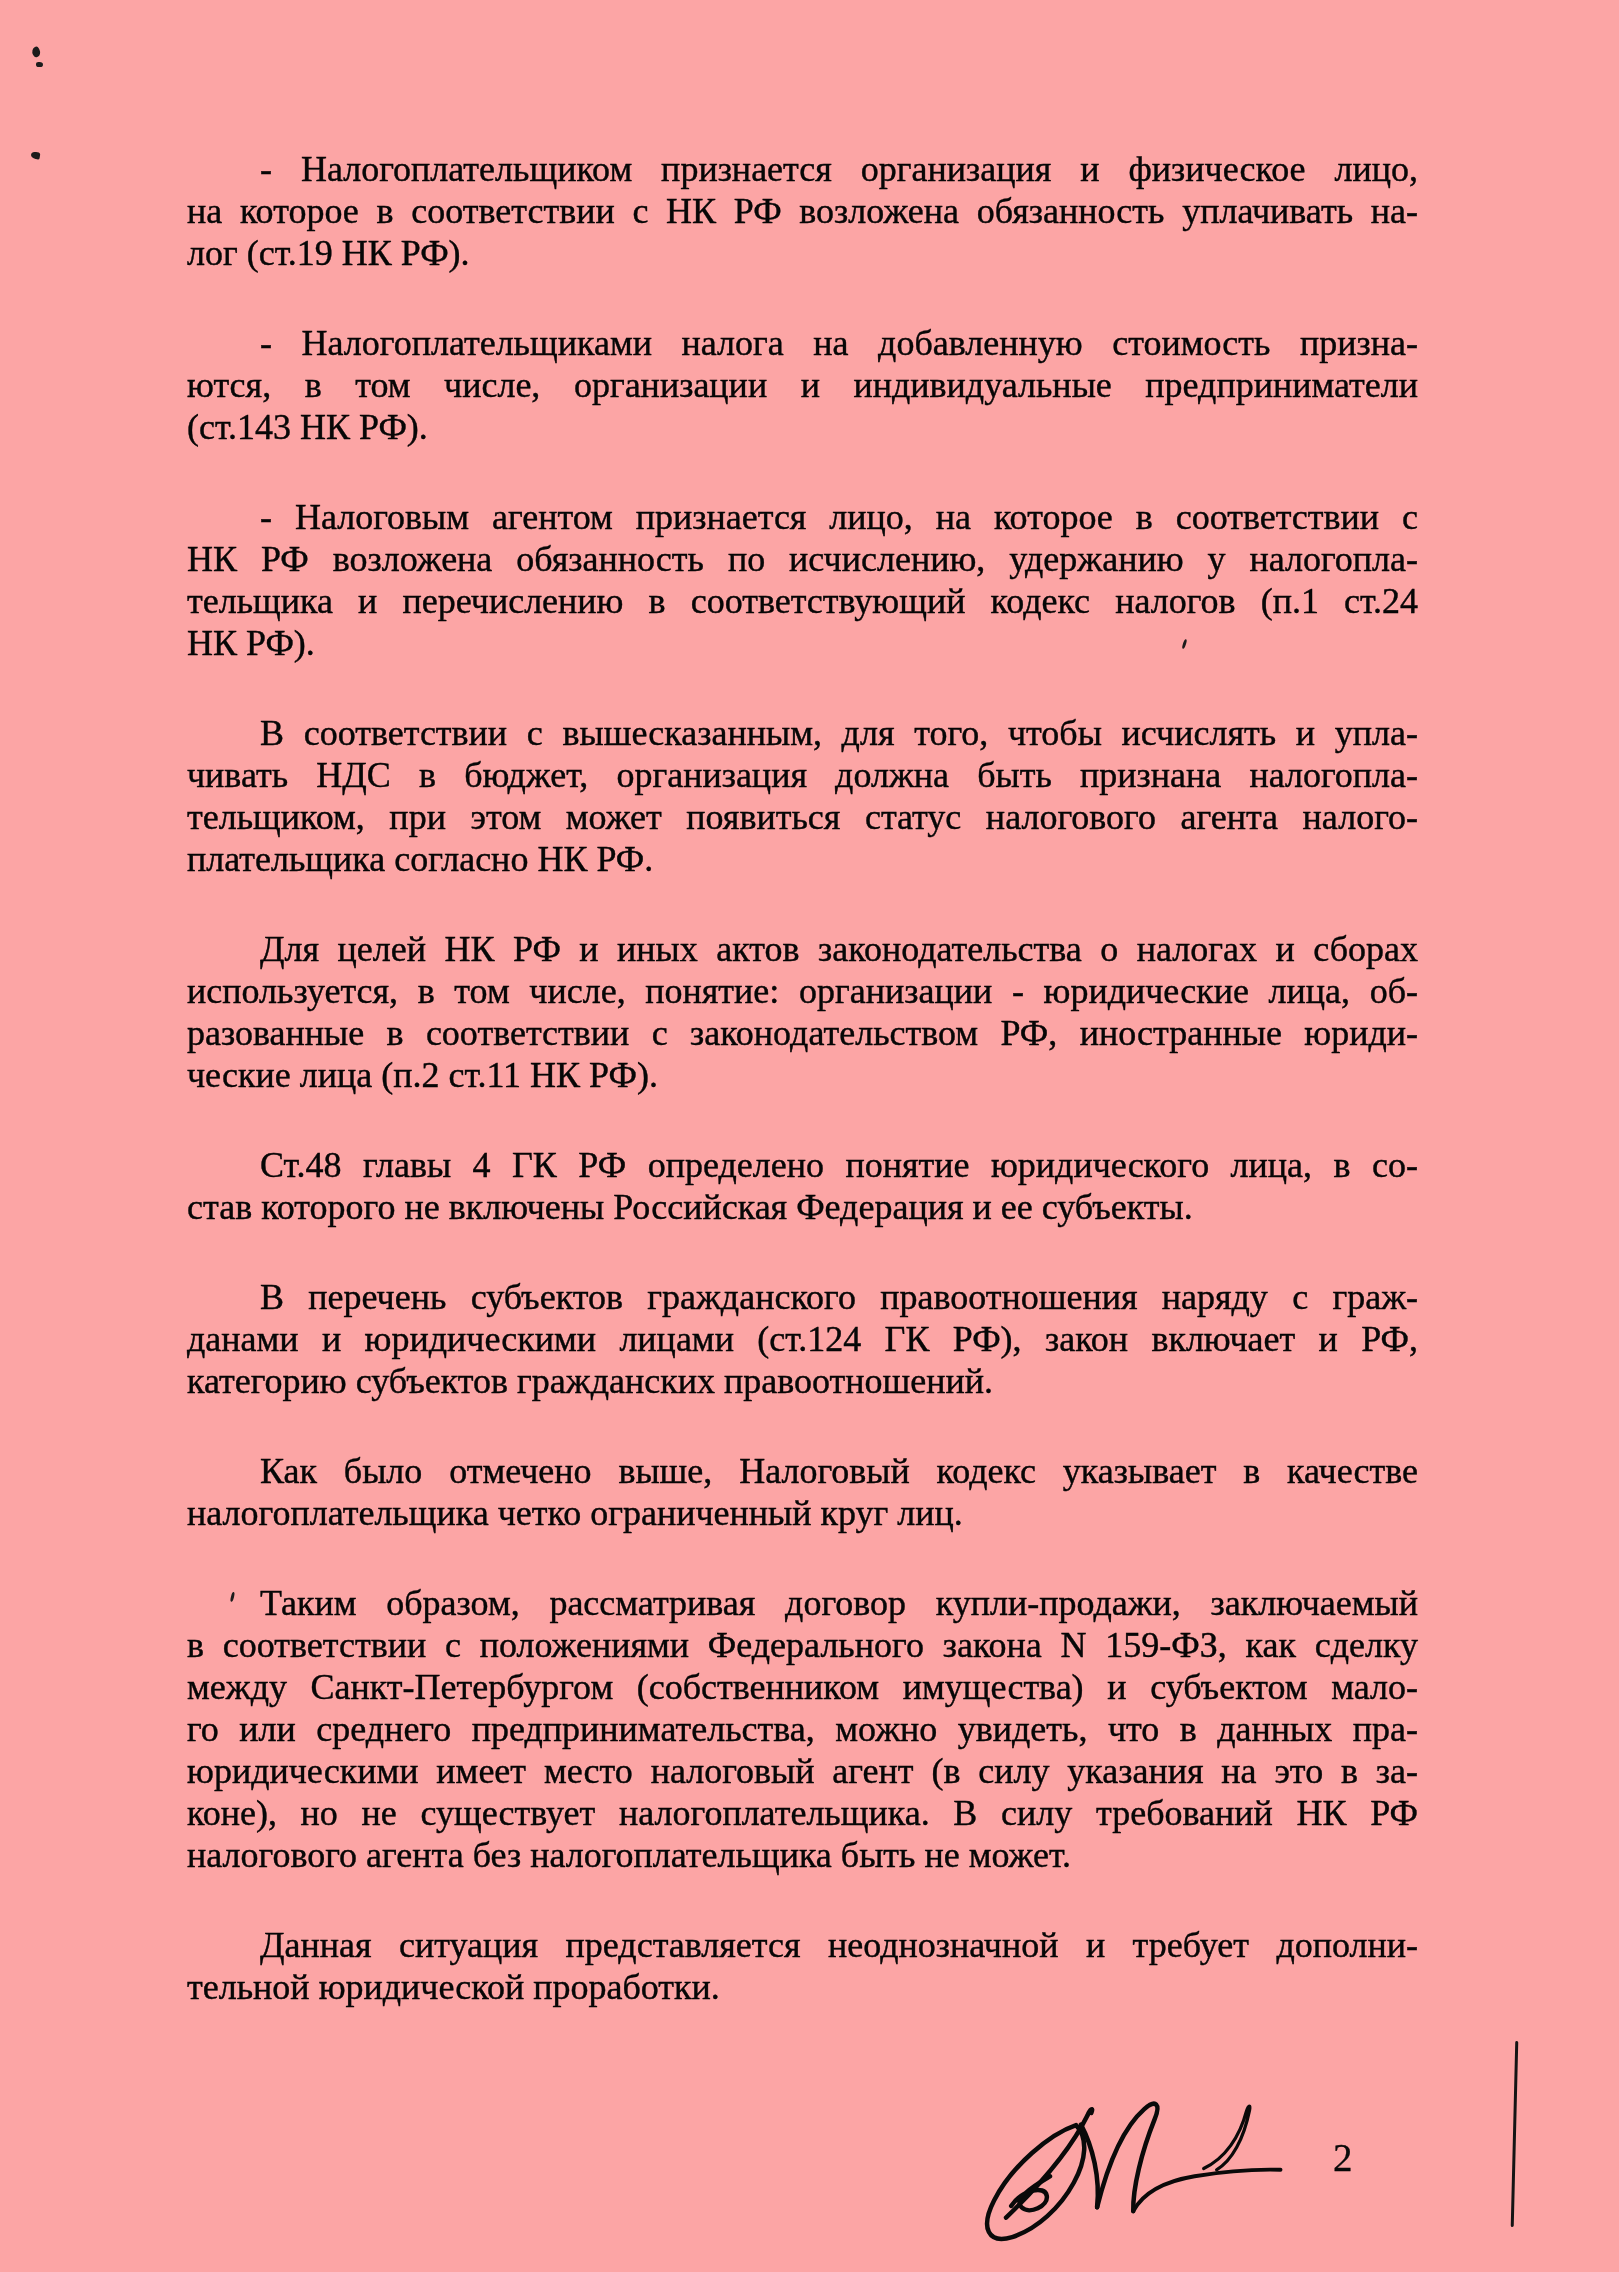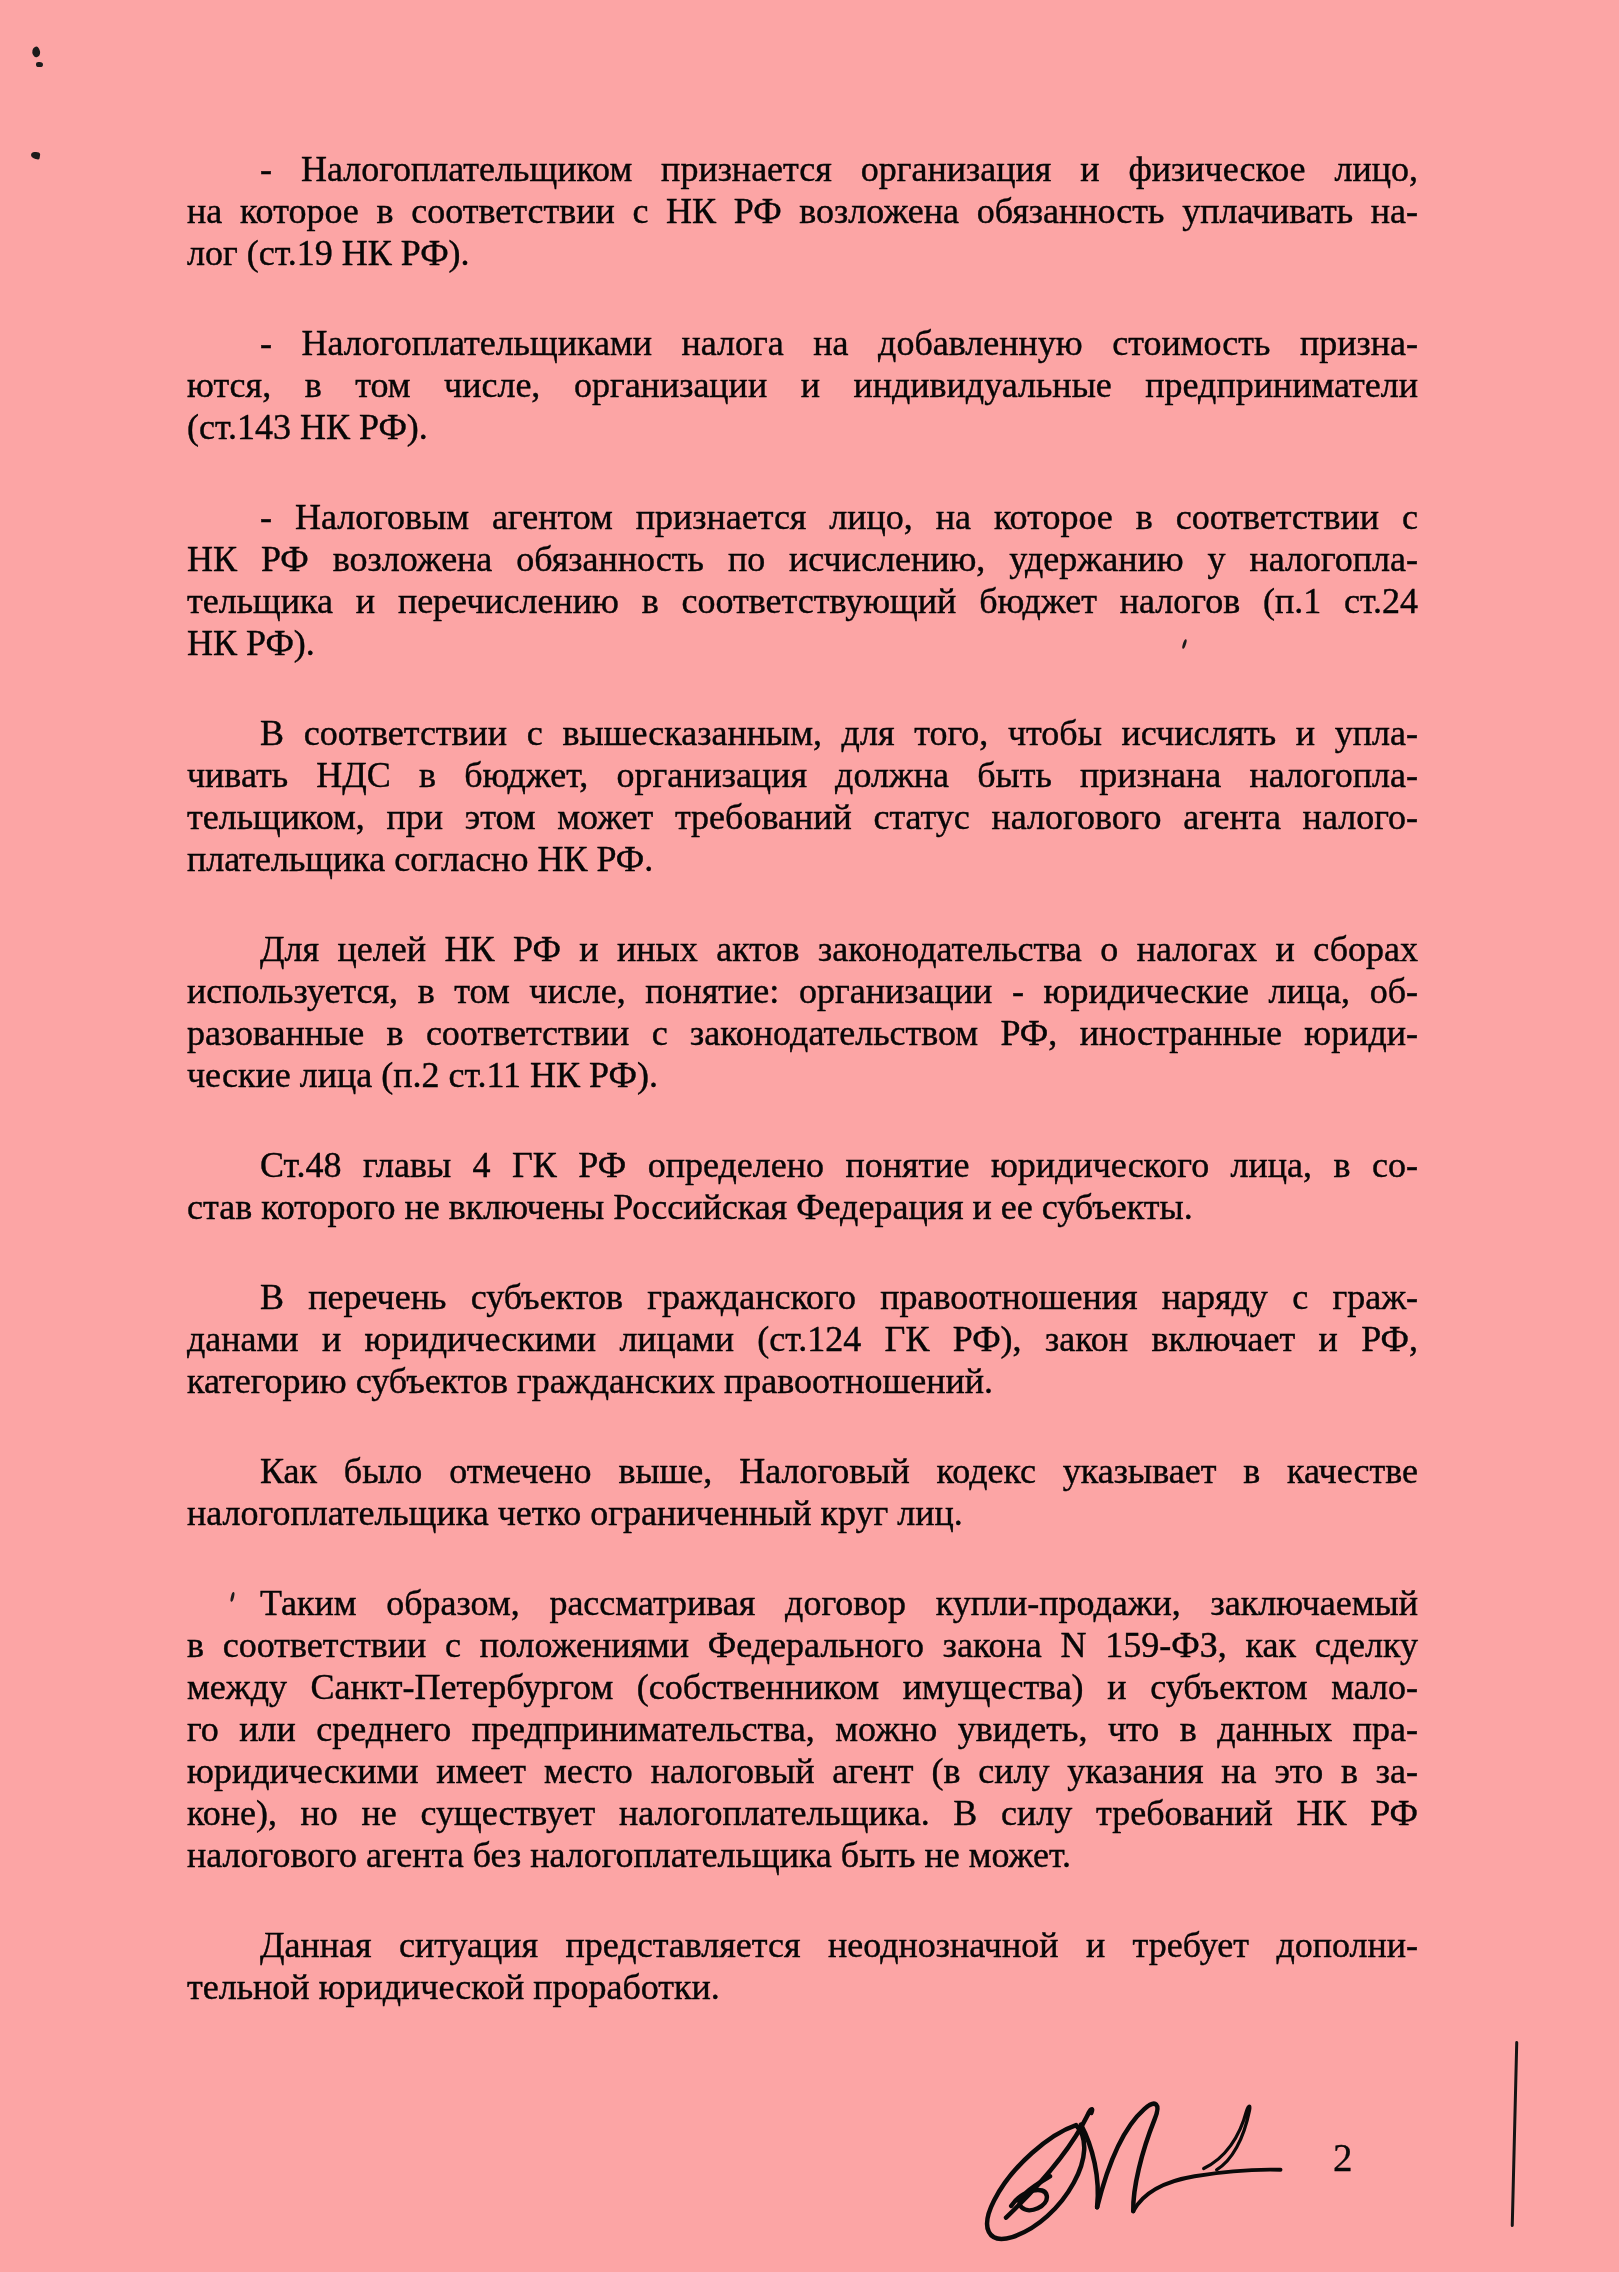--- a/index.html
+++ b/index.html
@@ -84,27 +84,27 @@
         <div class="line last">лог (ст.19 НК РФ).</div>
       </div>
       <div class="para">
         <div class="line">- Налогоплательщиками налога на добавленную стоимость призна-</div>
         <div class="line">ются, в том числе, организации и индивидуальные предприниматели</div>
         <div class="line last">(ст.143 НК РФ).</div>
       </div>
       <div class="para">
         <div class="line">- Налоговым агентом признается лицо, на которое в соответствии с</div>
         <div class="line">НК РФ возложена обязанность по исчислению, удержанию у налогопла-</div>
-        <div class="line">тельщика и перечислению в соответствующий бюджет налогов (п.1 ст.24</div>
+        <div class="line">тельщика и перечислению в соответствующий кодекс налогов (п.1 ст.24</div>
         <div class="line last">НК РФ).</div>
       </div>
       <div class="para">
         <div class="line">В соответствии с вышесказанным, для того, чтобы исчислять и упла-</div>
         <div class="line">чивать НДС в бюджет, организация должна быть признана налогопла-</div>
-        <div class="line">тельщиком, при этом может требований статус налогового агента налого-</div>
+        <div class="line">тельщиком, при этом может появиться статус налогового агента налого-</div>
         <div class="line last">плательщика согласно НК РФ.</div>
       </div>
       <div class="para">
         <div class="line">Для целей НК РФ и иных актов законодательства о налогах и сборах</div>
         <div class="line">используется, в том числе, понятие: организации - юридические лица, об-</div>
         <div class="line">разованные в соответствии с законодательством РФ, иностранные юриди-</div>
         <div class="line last">ческие лица (п.2 ст.11 НК РФ).</div>
       </div>
       <div class="para">
         <div class="line">Ст.48 главы 4 ГК РФ определено понятие юридического лица, в со-</div>

